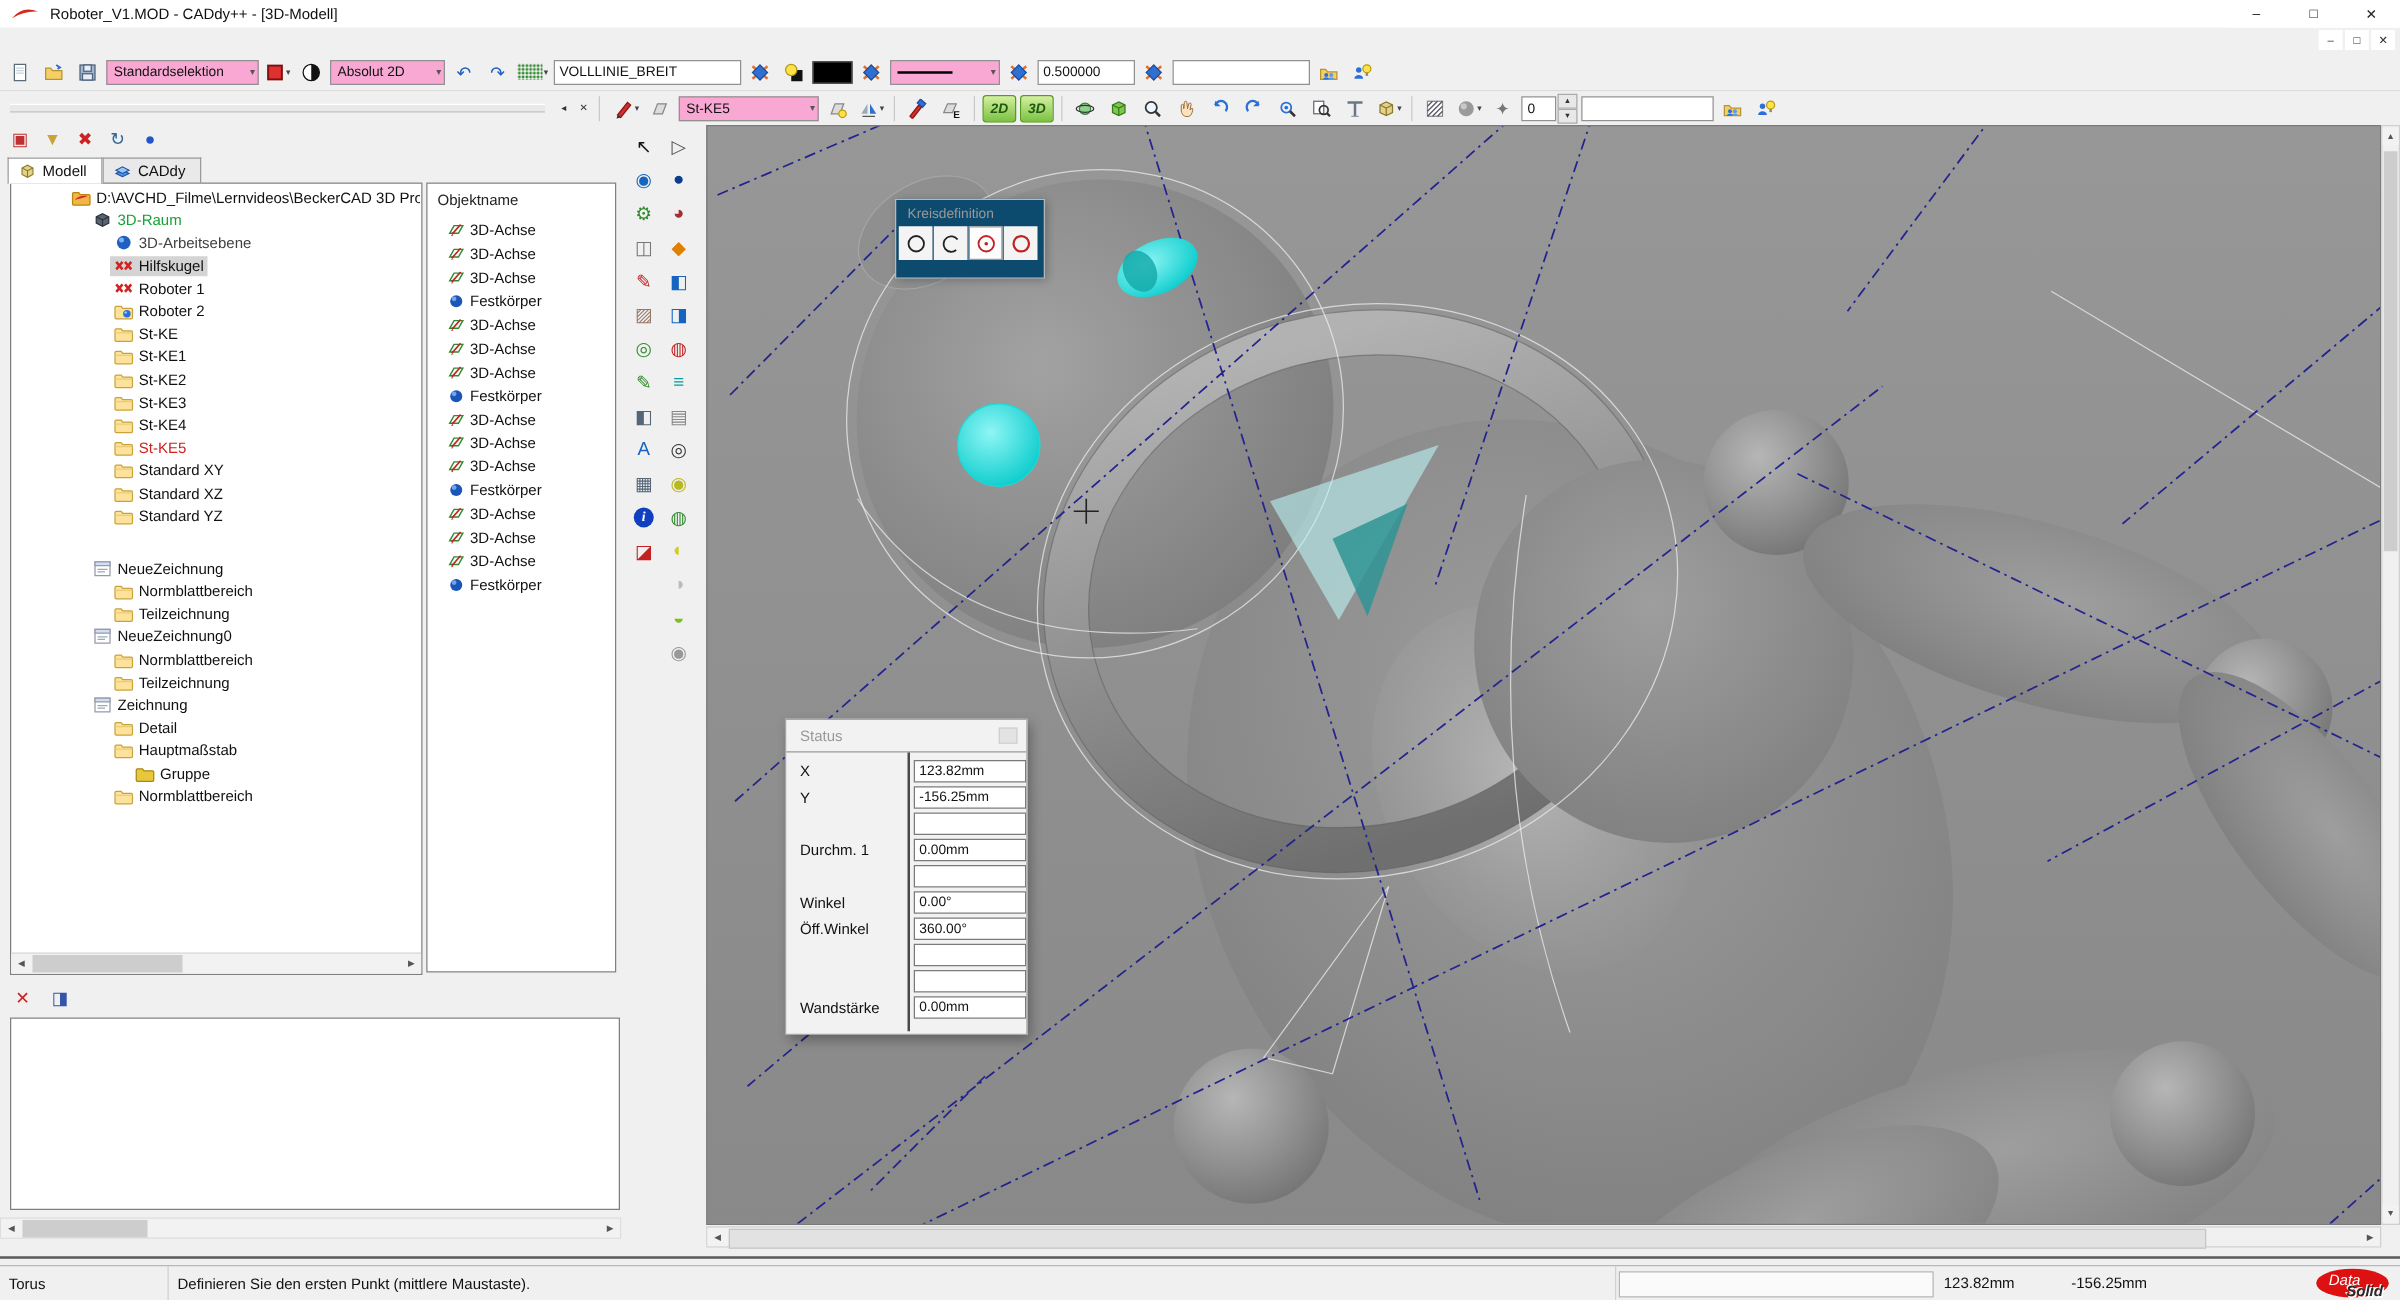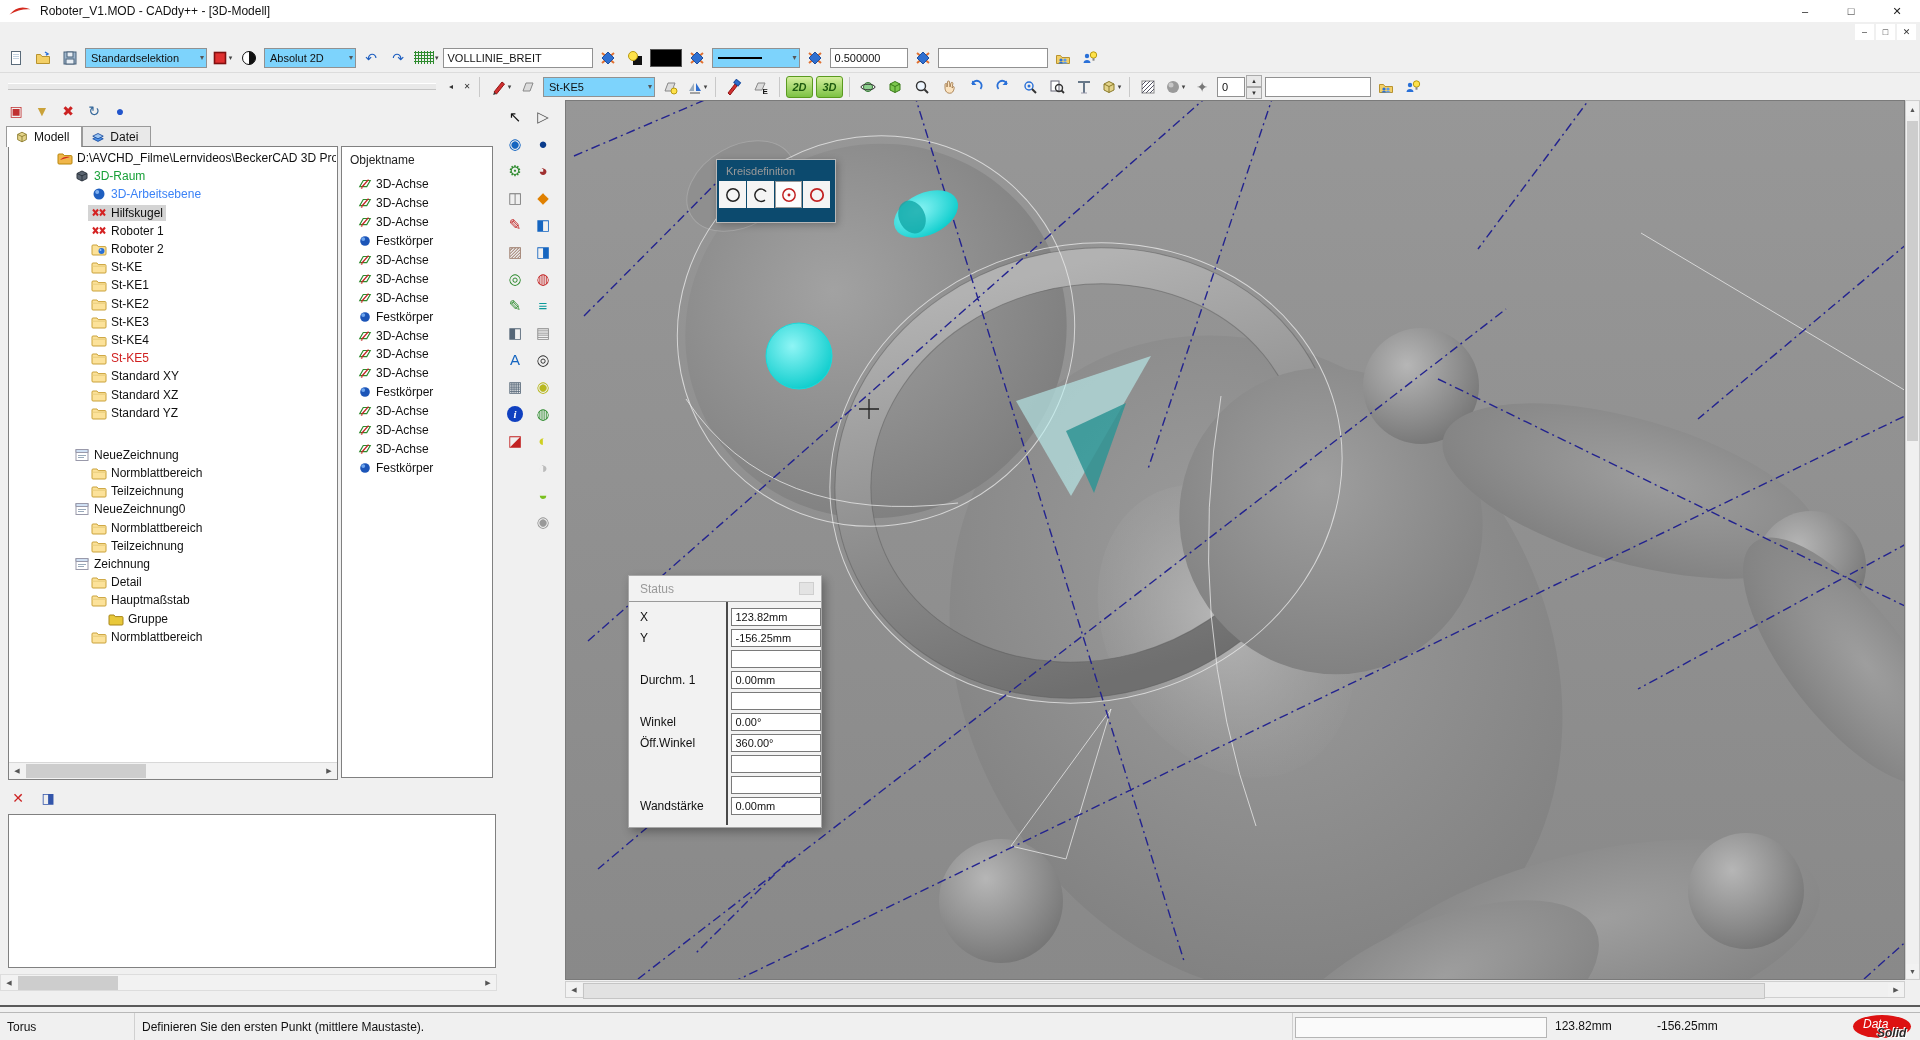--- a/index.html
+++ b/index.html
@@ -18,21 +18,21 @@
   
   .tb1{position:absolute;left:0;top:43px;width:1920px;height:30px;background:#f0f0f0;border-bottom:1px solid #dcdcdc;display:flex;align-items:center;padding-left:4px;gap:3px;box-sizing:border-box;}
   .row2{position:absolute;left:0;top:73px;width:1920px;height:27px;background:#f0f0f0;display:flex;align-items:center;}
   .grip{flex:none;width:428px;height:5px;margin:0 8px;border-top:1px solid #fff;border-bottom:1px solid #c4c4c4;background:#e9e9e9;}
   .dockbtn{width:14px;height:14px;font-size:8px;display:flex;align-items:center;justify-content:center;color:#333;background:#f0f0f0;border:none;margin-right:2px;}
   #bar2{display:flex;align-items:center;gap:3px;margin-left:6px;}
   .ic{min-width:24px;height:22px;display:flex;align-items:center;justify-content:center;background:transparent;border:none;padding:0 1px;}
   .ic .glyph{font-size:14px;line-height:1;}
   .drop{display:flex;align-items:center;}
   .dcaret{font-size:7px;color:#444;margin-left:1px;}
-  .combo{background:#7dd3fc;border:1px solid #919191;height:20px;display:flex;align-items:center;justify-content:space-between;padding:0 2px 0 5px;font-size:11px;box-sizing:border-box;}
+  .combo{background:#f9a8d4;border:1px solid #919191;height:20px;display:flex;align-items:center;justify-content:space-between;padding:0 2px 0 5px;font-size:11px;box-sizing:border-box;}
   .ccaret{font-size:8px;color:#555;padding-left:4px;}
   .fld{background:#fff;border:1px solid #919191;height:20px;font-size:11px;display:flex;align-items:center;padding:0 4px;box-sizing:border-box;white-space:nowrap;overflow:hidden;}
   .swatch{height:16px;background:#000;border:1px solid #555;}
   .tsep{width:1px;height:20px;background:#c9c9c9;margin:0 3px;}
   .btn2{width:27px;height:22px;background:linear-gradient(#d5ef9e,#7cc244);border:1px solid #5a9a20;border-radius:3px;color:#1e5a10;font-weight:bold;font-style:italic;font-size:11px;padding:0;}
   .spin{display:flex;align-items:center;}
   .updown{display:flex;flex-direction:column;margin-left:1px;}
   .updown span{width:14px;height:10px;font-size:6px;display:flex;align-items:center;justify-content:center;background:#e8e8e8;border:1px solid #aaa;color:#333;}
   .linesw{width:44px;height:2px;background:#000;}
   .gridic{width:20px;height:13px;background-image:radial-gradient(#2e8b2e 1px,transparent 1.3px);background-size:3px 3px;display:inline-block;}
@@ -42,21 +42,21 @@
   .ptbi{width:20px;height:20px;display:flex;align-items:center;justify-content:center;font-size:14px;background:none;border:none;}
   .tabs{position:absolute;left:6px;top:125px;display:flex;align-items:flex-end;height:22px;}
   .tab{padding:3px 12px 3px 8px;border:1px solid #9a9a9a;border-bottom:none;background:#e9e9e9;display:flex;gap:5px;align-items:center;font-size:12px;}
   .tab.active{background:#fff;position:relative;z-index:2;}
   .treebox{position:absolute;left:8px;top:146px;width:328px;height:632px;background:#fff;border:1px solid #808080;overflow:hidden;}
   #tree{position:absolute;left:1px;top:2px;right:1px;bottom:17px;overflow:hidden;}
   .trow{display:flex;align-items:center;height:18.2px;white-space:nowrap;}
   .tw{display:inline-flex;align-items:center;gap:4px;padding:0 3px;}
   .tw.sel{background:#d4d4d4;}
   .tlabel{font-size:12px;}
-  .c-green{color:#18a038;} .c-red{color:#3b82f6;} .c-red2{color:#d02020;}
+  .c-green{color:#18a038;} .c-red{color:#404040;} .c-red2{color:#d02020;}
   .tsb{position:absolute;left:0;right:0;bottom:0;height:16px;background:#f2f2f2;border-top:1px solid #d8d8d8;}
   .sba{position:absolute;top:1px;width:16px;height:14px;font-size:7px;color:#555;display:flex;align-items:center;justify-content:center;background:#f2f2f2;border:none;}
   .sbthumb{position:absolute;top:1px;height:14px;background:#cdcdcd;}
   .objbox{position:absolute;left:341px;top:146px;width:152px;height:632px;background:#fff;border:1px solid #808080;box-sizing:border-box;padding:6px 0 0 8px;overflow:hidden;}
   .objheader{font-size:12px;color:#222;margin-bottom:8px;}
   .orow{display:flex;align-items:center;gap:4px;height:18.9px;padding-left:8px;}
   #ltb{position:absolute;left:8px;top:788px;display:flex;gap:10px;align-items:center;}
   .listbox{position:absolute;left:8px;top:814px;width:486px;height:152px;background:#fff;border:1px solid #808080;}
   .bigsb{position:absolute;left:0;top:974px;width:497px;height:17px;background:#f2f2f2;border:1px solid #ddd;box-sizing:border-box;}
   
@@ -476,21 +476,21 @@
         </span>
       <span>Modell</span>
     </div>
     <div class="tab">
       <span class="svgic">
           <svg width="14" height="14" viewBox="0 0 16 16">
             <path d="M2 10l6-3 6 3-6 3z" fill="#4a90e8" stroke="#1c4ea0"></path>
             <path d="M2 7l6-3 6 3-6 3z" fill="#9cc4f0" stroke="#1c4ea0"></path>
           </svg>
         </span>
-      <span>Datei</span>
+      <span>CADdy</span>
     </div>
   </div>
 
   <div class="treebox">
     <div id="tree">
         <div class="trow" style="padding-left: 44px;">
           <span class="tw">
             <span class="svgic">
               <svg width="16" height="16" viewBox="0 0 16 16">
                 <path d="M1 5a1 1 0 0 1 1-1h4l1.2 1.6H14a1 1 0 0 1 1 1V13a1 1 0 0 1-1 1H2a1 1 0 0 1-1-1z" fill="#f0b64a" stroke="#b8860a"></path>

